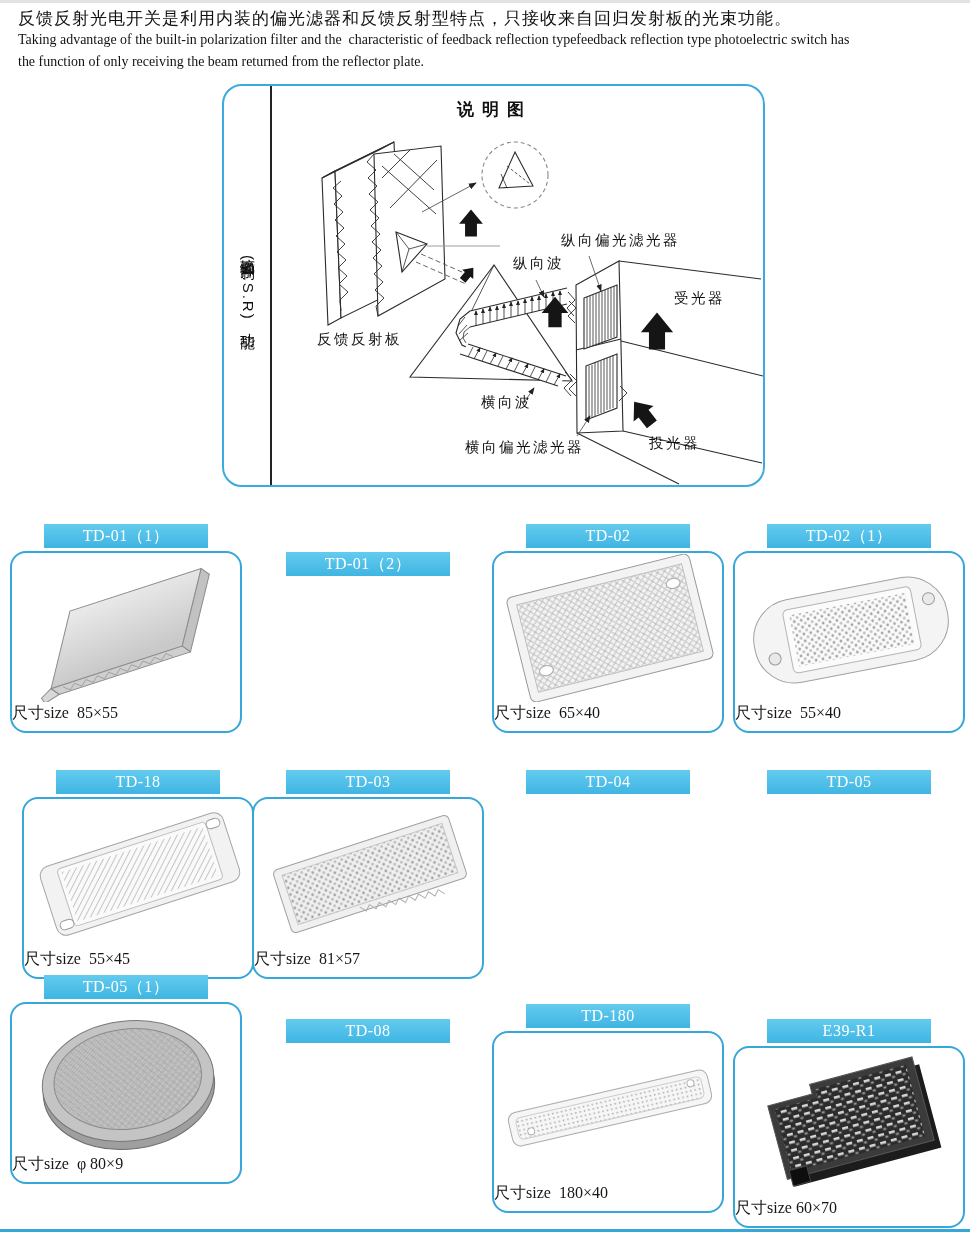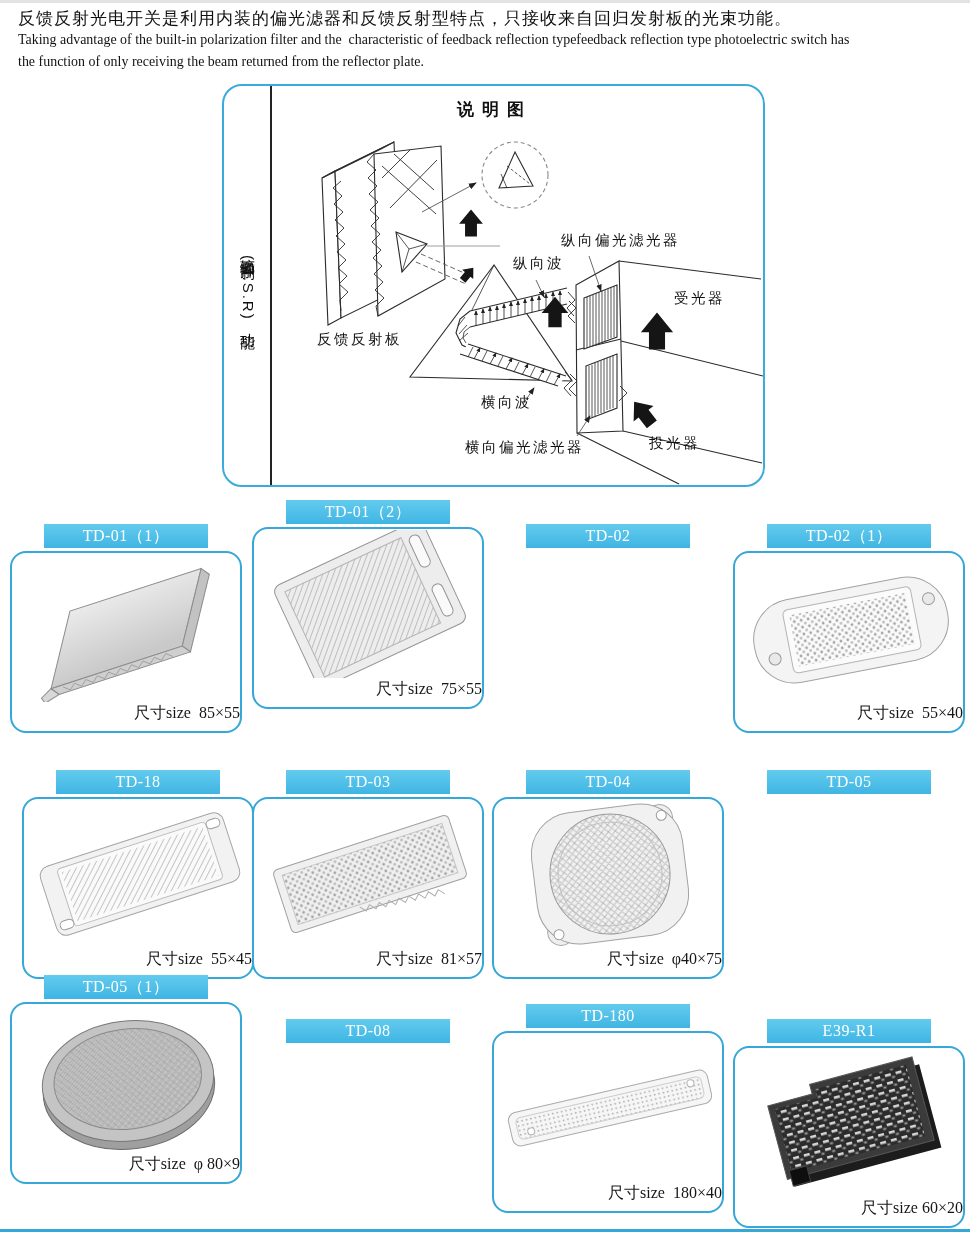--- a/index.html
+++ b/index.html
@@ -22,21 +22,21 @@
   .dsvg{position:absolute;left:0;top:0;}
 
   
   .cell{position:absolute;width:232px;}
   .phead{height:24px;width:164px;margin:0 auto;text-align:center;
          background:linear-gradient(180deg,#63cbee 0%,#3fb5e3 100%);
          color:#fff;font:16px/24px "Liberation Serif",serif;letter-spacing:.5px;}
   .pcard{margin-top:3px;height:182px;box-sizing:border-box;border:2px solid #36a7d9;
          border-radius:16px;background:#fff;position:relative;}
   .photo{position:absolute;left:0;top:1px;}
-  .pcap{position:absolute;left:0;right:0;bottom:7px;text-align:right;white-space:pre;
+  .pcap{position:absolute;left:0;right:0;bottom:7px;text-align:left;white-space:pre;
         font:16px "Liberation Serif",serif;color:#161616;}
   .botrule{position:absolute;left:0;top:1229px;width:970px;height:3px;background:#36a7d9;}
 </style>
 </head>
 <body>
 
 <svg width="0" height="0" style="position:absolute" aria-hidden="true">
   <defs>
     <pattern id="hatch" width="5" height="5" patternUnits="userSpaceOnUse" patternTransform="rotate(45)">
       <line x1="0" y1="0" x2="0" y2="5" stroke="#8f8f8f" stroke-width="1"></line>
@@ -202,37 +202,37 @@
         <polygon points="46,34 88,-34 94,-26 52,42" fill="#c2c2c2" stroke="#8c8c8c"></polygon>
         <polygon points="-92,34 46,34 52,42 -86,42" fill="#cfcfcf" stroke="#8c8c8c"></polygon>
         <path d="M-80,36 l6,5 l6,-5 l6,5 l6,-5 l6,5 l6,-5 l6,5 l6,-5 l6,5 l6,-5 l6,5 l6,-5 l6,5 l6,-5 l6,5 l6,-5 l6,5 l6,-5 l6,5" stroke="#9a9a9a" fill="none" stroke-width=".8"></path>
         <polygon points="-92,34 -86,42 -102,46 -104,40" fill="#d8d8d8" stroke="#8c8c8c"></polygon>
       </g>
     </svg>
     <div class="pcap">尺寸size  85×55</div>
   </div>
 </div>
 
-<div class="cell" style="left:252px;top:500px">
+<div class="cell" style="left:252px;top:552px">
   <div class="phead"><span>TD-01（2）</span></div>
-  <div class="pcard">
-    <svg class="photo" width="228" height="148" viewBox="0 0 228 148">
-      <g transform="translate(116,74) rotate(-25)">
-        <rect x="-82" y="-56" width="164" height="112" rx="8" fill="#ededed" stroke="#949494"></rect>
-        <rect x="-72" y="-47" width="128" height="94" fill="url(#hatch)" stroke="#b5b5b5"></rect>
-        <rect x="62" y="-44" width="11" height="34" rx="5" fill="#fafafa" stroke="#949494"></rect>
-        <rect x="62" y="10" width="11" height="34" rx="5" fill="#fafafa" stroke="#949494"></rect>
-      </g>
-    </svg>
-    <div class="pcap">尺寸size  75×55</div>
-  </div>
 </div>
 
 <div class="cell" style="left:492px;top:524px">
   <div class="phead"><span>TD-02</span></div>
+  <div class="pcard">
+    <svg class="photo" width="228" height="148" viewBox="0 0 228 148">
+      <g transform="translate(116,74) rotate(-14)">
+        <rect x="-94" y="-54" width="188" height="108" rx="6" fill="#f3f3f3" stroke="#9a9a9a"></rect>
+        <rect x="-85" y="-45" width="170" height="90" fill="url(#diam)" stroke="#c0c0c0"></rect>
+        <ellipse cx="72" cy="-28" rx="7" ry="5" fill="#fdfdfd" stroke="#ababab"></ellipse>
+        <ellipse cx="-72" cy="26" rx="7" ry="5" fill="#fdfdfd" stroke="#ababab"></ellipse>
+      </g>
+    </svg>
+    <div class="pcap">尺寸size  65×40</div>
+  </div>
 </div>
 
 <div class="cell" style="left:733px;top:524px">
   <div class="phead"><span>TD-02（1）</span></div>
   <div class="pcard">
     <svg class="photo" width="228" height="148" viewBox="0 0 228 148">
       <g transform="translate(116,76) rotate(-11)">
         <rect x="-98" y="-42" width="196" height="84" rx="40" fill="#f4f4f4" stroke="#a2a2a2"></rect>
         <circle cx="-80" cy="14" r="6" fill="#e9e9e9" stroke="#9a9a9a"></circle>
         <circle cx="82" cy="-16" r="6" fill="#e9e9e9" stroke="#9a9a9a"></circle>
@@ -269,34 +269,20 @@
         <rect x="-84" y="-26" width="168" height="52" fill="url(#dots)" stroke="#c6c6c6"></rect>
         <path d="M-20,28 l5,6 l5,-5 l5,6 l5,-5 l5,6 l5,-5 l5,6 l5,-5 l5,6 l5,-5 l5,6 l5,-5 l5,6 l5,-5 l5,6 l5,-5 l5,6" stroke="#b0b0b0" fill="none" stroke-width="1"></path>
       </g>
     </svg>
     <div class="pcap">尺寸size  81×57</div>
   </div>
 </div>
 
 <div class="cell" style="left:492px;top:770px">
   <div class="phead"><span>TD-04</span></div>
-  <div class="pcard">
-    <svg class="photo" width="228" height="148" viewBox="0 0 228 148">
-      <g transform="translate(116,74) rotate(-7)">
-        <circle cx="56" cy="-50" r="13" fill="#efefef" stroke="#a8a8a8"></circle>
-        <circle cx="-56" cy="52" r="13" fill="#efefef" stroke="#a8a8a8"></circle>
-        <rect x="-76" y="-66" width="152" height="132" rx="42" fill="#f1f1f1" stroke="#a2a2a2"></rect>
-        <circle cx="58" cy="-52" r="5" fill="#ffffff" stroke="#9a9a9a"></circle>
-        <circle cx="-58" cy="54" r="5" fill="#ffffff" stroke="#9a9a9a"></circle>
-        <circle cx="0" cy="0" r="60" fill="url(#diam)" stroke="#9a9a9a"></circle>
-        <circle cx="0" cy="0" r="52" fill="none" stroke="#c2c2c2"></circle>
-      </g>
-    </svg>
-    <div class="pcap">尺寸size  φ40×75</div>
-  </div>
 </div>
 
 <div class="cell" style="left:733px;top:770px">
   <div class="phead"><span>TD-05</span></div>
 </div>
 
 <div class="cell" style="left:10px;top:975px">
   <div class="phead"><span>TD-05（1）</span></div>
   <div class="pcard">
     <svg class="photo" width="228" height="148" viewBox="0 0 228 148">
@@ -335,17 +321,17 @@
   <div class="pcard">
     <svg class="photo" width="228" height="148" viewBox="0 0 228 148">
       <g transform="translate(116,74) rotate(-15)">
         <path d="M-76,-38 h46 v-10 h106 v86 h-152 z" fill="#1c1c1c" transform="translate(5,9)"></path>
         <path d="M-76,-38 h46 v-10 h106 v86 h-152 z" fill="#3b3b3b" stroke="#555555"></path>
         <path d="M-70,-33 h44 v-9 h94 v74 h-138 z" fill="#2c2c2c"></path>
         <path d="M-70,-33 h44 v-9 h94 v74 h-138 z" fill="url(#dkgrid)"></path>
         <rect x="-72" y="30" width="18" height="16" fill="#0e0e0e" stroke="#444444"></rect>
       </g>
     </svg>
-    <div class="pcap">尺寸size 60×20</div>
+    <div class="pcap">尺寸size 60×70</div>
   </div>
 </div>
 
 <div class="botrule"></div>
 
 </body></html>

